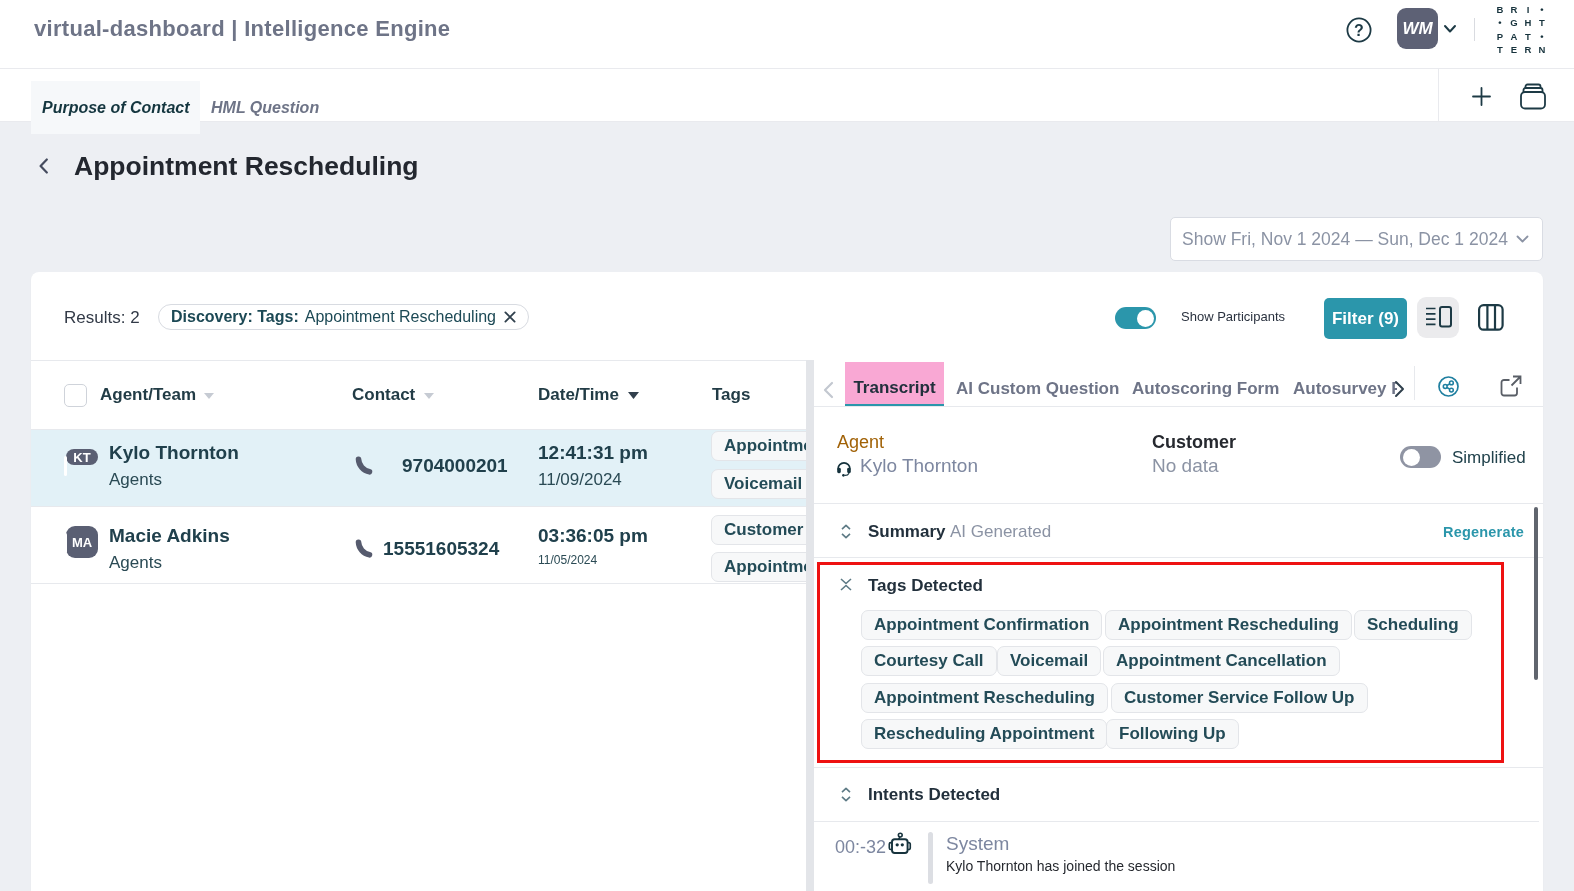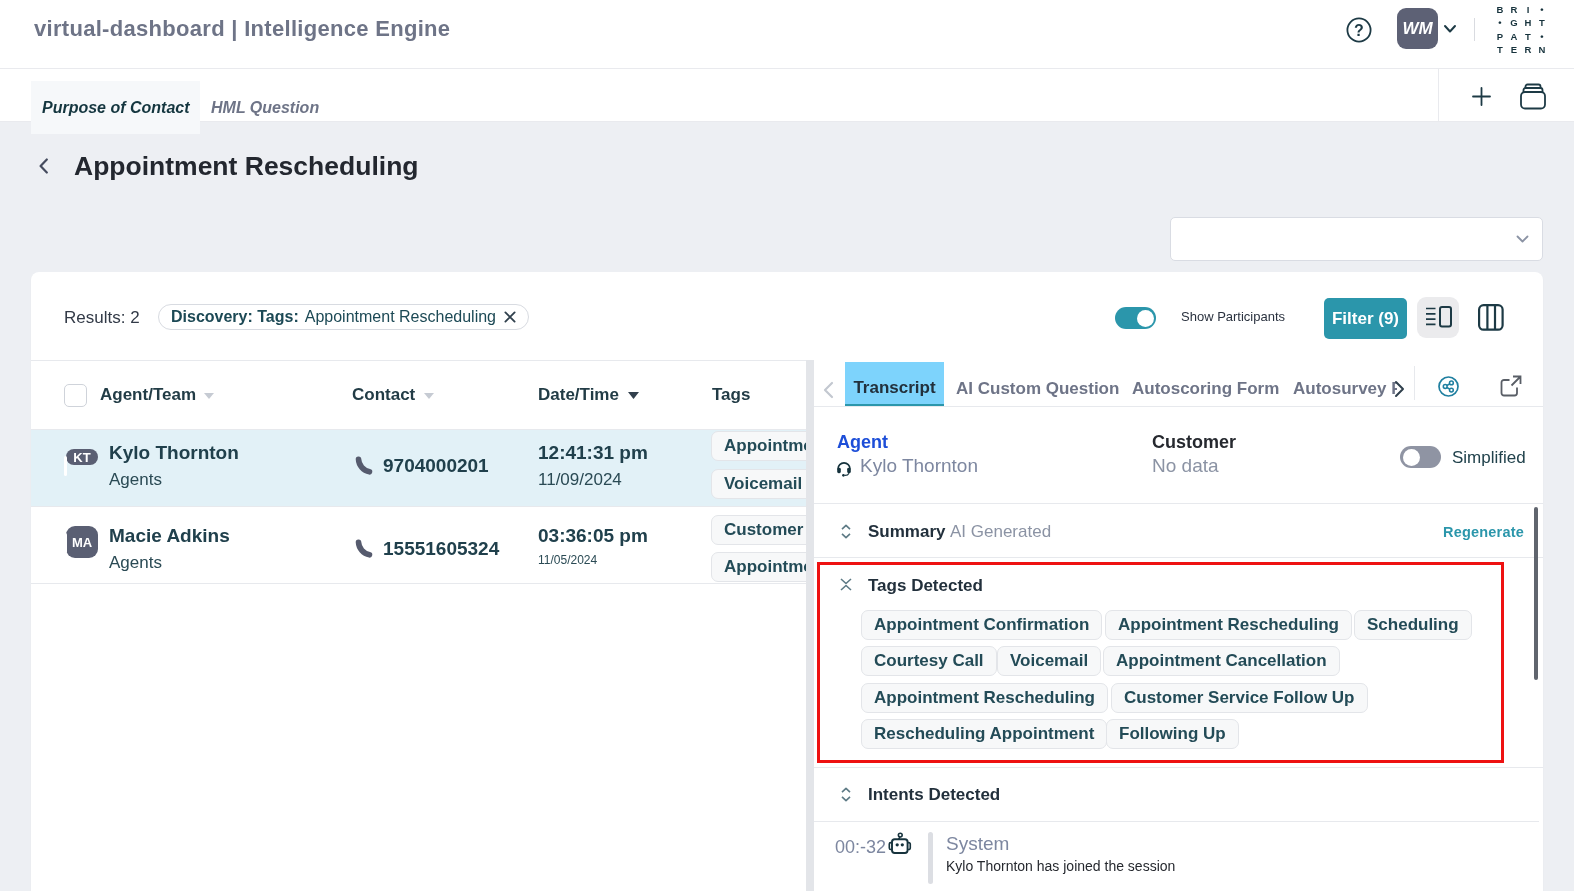--- a/index.html
+++ b/index.html
@@ -69,20 +69,21 @@
     <path d="M6.5 5 V3.5 a2 2 0 0 1 2-2 H19.5 a2 2 0 0 1 2 2 V5" fill="none" stroke="#1d3a45" stroke-width="1.8"></path>
   </svg>
 </div>
 
 <svg class="abs" style="left:38px; top:158px;" width="11" height="16" viewBox="0 0 11 16">
     <path d="M8.8 1.5 L2.6 8 L8.8 14.5" fill="none" stroke="#454b5e" stroke-width="2.2" stroke-linecap="round" stroke-linejoin="round"></path>
   </svg>
 <div class="abs" style="left:74px; top:151px; font-size:26.5px; font-weight:bold; color:#23272f;">Appointment Rescheduling</div>
 
 <div class="abs" style="left:1170px; top:217px; width:373px; height:44px; background:#fff; border:1px solid #d9dce3; border-radius:5px; display:flex; align-items:center; padding:0 13px 0 11px; font-size:17.5px; color:#8b93a4;">
+    <span>Show Fri, Nov 1 2024 — Sun, Dec 1 2024</span>
   <svg style="margin-left:auto;" width="13" height="9" viewBox="0 0 13 9">
       <path d="M1.5 1.5 L6.5 6.5 L11.5 1.5" fill="none" stroke="#8b93a4" stroke-width="1.8" stroke-linecap="round" stroke-linejoin="round"></path>
     </svg>
 </div>
 
 <div id="card"></div>
 
 <div class="abs" style="left:64px; top:308px; font-size:17px; color:#323a47;">Results: 2</div>
 <div class="abs" style="left:158px; top:304px; height:26px; border:1px solid #d8dbe1; border-radius:13px; display:flex; align-items:center; padding:0 12px; font-size:16px; color:#1c4955; background:#fff;">
   <span style="font-weight:bold;">Discovery: Tags:</span>
@@ -129,21 +130,21 @@
 <div class="divh" style="left:31px; top:429px; width:775px;"></div>
 
 <div class="abs" style="left:31px; top:430px; width:775px; height:76px; background:#e2f1f7;"></div>
 <div class="abs" style="left:66px; top:449px; width:32px; height:16px; background:#5a5f73; border-radius:9px; color:#fff; font-size:13px; font-weight:bold; display:flex; align-items:center; justify-content:center;">KT</div>
 <div class="abs" style="left:63.5px; top:456px; width:3.5px; height:20px; background:#fff; border-radius:2px;"></div>
 <div class="abs" style="left:109px; top:442px; font-size:19px; font-weight:bold; color:#20404c;">Kylo Thornton</div>
 <div class="abs" style="left:109px; top:470px; font-size:17px; color:#2a4a54;">Agents</div>
 <svg class="abs" style="left:354px; top:456px;" width="19" height="20" viewBox="0 0 19 20">
     <path d="M4.5 3.2 A 13.5 13.5 0 0 0 15.5 15.8" fill="none" stroke="#565b6e" stroke-width="5.6" stroke-linecap="round"></path>
   </svg>
-<div class="abs" style="left:383px; top:455px; font-size:19px; font-weight:bold; color:#20404c;">9704000201</div>
+<div class="abs" style="left:402px; top:455px; font-size:19px; font-weight:bold; color:#20404c;">9704000201</div>
 <div class="abs" style="left:538px; top:442px; font-size:19px; font-weight:bold; color:#20404c;">12:41:31 pm</div>
 <div class="abs" style="left:538px; top:470px; font-size:17px; color:#2a4a54;">11/09/2024</div>
 <div class="abs chip" style="left:711px; top:431px;">Appointment Re</div>
 <div class="abs chip" style="left:711px; top:469px;">Voicemail</div>
 <div class="divh" style="left:31px; top:506px; width:775px;"></div>
 
 <div class="abs" style="left:66px; top:526px; width:32px; height:32px; background:#5a5f73; border-radius:9px; color:#fff; font-size:13px; font-weight:bold; display:flex; align-items:center; justify-content:center;">MA</div>
 <div class="abs" style="left:63.5px; top:533px; width:3.5px; height:20px; background:#fff; border-radius:2px;"></div>
 <div class="abs" style="left:109px; top:525px; font-size:19px; font-weight:bold; color:#20404c;">Macie Adkins</div>
 <div class="abs" style="left:109px; top:553px; font-size:17px; color:#2a4a54;">Agents</div>
@@ -157,21 +158,21 @@
 <div class="abs chip" style="left:711px; top:552px;">Appointment R</div>
 <div class="divh" style="left:31px; top:583px; width:775px;"></div>
 
 <div class="abs" style="left:806px; top:360px; width:8px; height:552px; background:#e3e5e9;"></div>
 
 <div class="abs" style="left:814px; top:360px; width:729px; height:552px; background:#fff;"></div>
 
 <svg class="abs" style="left:822px; top:381px;" width="12" height="18" viewBox="0 0 12 18">
     <path d="M10 2 L3 9 L10 16" fill="none" stroke="#c3c8d0" stroke-width="2.2" stroke-linecap="round" stroke-linejoin="round"></path>
   </svg>
-<div class="abs" style="left:845px; top:362px; width:99px; height:45px; background:#7dd3fc; display:flex; align-items:center; justify-content:center; padding-top:10px; font-size:17px; font-weight:bold; color:#22303c; border-bottom:3px solid #2b96ab;">Transcript</div>
+<div class="abs" style="left:845px; top:362px; width:99px; height:45px; background:#f9a8d4; display:flex; align-items:center; justify-content:center; padding-top:10px; font-size:17px; font-weight:bold; color:#22303c; border-bottom:3px solid #2b96ab;">Transcript</div>
 <div class="abs" style="left:956px; top:379px; font-size:17px; font-weight:bold; color:#6e7487;">AI Custom Question</div>
 <div class="abs" style="left:1132px; top:379px; font-size:17px; font-weight:bold; color:#6e7487;">Autoscoring Form</div>
 <div class="abs" style="left:1293px; top:379px; width:104px; overflow:hidden; font-size:17px; font-weight:bold; color:#6e7487; white-space:nowrap;">Autosurvey Fo</div>
 <svg class="abs" style="left:1394px; top:380px;" width="12" height="18" viewBox="0 0 12 18">
     <path d="M2 2 L9 9 L2 16" fill="none" stroke="#30404d" stroke-width="2" stroke-linecap="round" stroke-linejoin="round"></path>
   </svg>
 <div class="abs" style="left:1414px; top:366px; width:1px; height:34px; background:#e7e9ed;"></div>
 <div class="divh" style="left:814px; top:406px; width:729px;"></div>
 
 <svg class="abs" style="left:1438px; top:376px;" width="21" height="21" viewBox="0 0 21 21">
@@ -180,21 +181,21 @@
   <circle cx="7.2" cy="10.5" r="1.9" fill="none" stroke="#1f7fa0" stroke-width="1.5"></circle>
   <circle cx="13.4" cy="14.1" r="1.9" fill="none" stroke="#1f7fa0" stroke-width="1.5"></circle>
   <path d="M8.9 9.5 L11.7 7.8 M8.9 11.5 L11.7 13.2" stroke="#1f7fa0" stroke-width="1.5"></path>
 </svg>
 
 <svg class="abs" style="left:1500px; top:375px;" width="22" height="22" viewBox="0 0 22 22">
   <path d="M17 12.5 V18 a2.5 2.5 0 0 1 -2.5 2.5 H4 A2.5 2.5 0 0 1 1.5 18 V7.5 A2.5 2.5 0 0 1 4 5 h5.5" fill="none" stroke="#595e66" stroke-width="1.8"></path>
   <path d="M13 1.5 H20.5 V9 M20 2 L11.5 10.5" fill="none" stroke="#595e66" stroke-width="1.8"></path>
 </svg>
 
-<div class="abs" style="left:837px; top:432px; font-size:18px; font-weight:bold; color:#1d4ed8;">Agent</div>
+<div class="abs" style="left:837px; top:432px; font-size:18px; font-weight:normal; color:#a16207;">Agent</div>
 <svg class="abs" style="left:836px; top:460px;" width="16" height="17" viewBox="0 0 24 25">
   <path d="M3 13 a9 9 0 0 1 18 0" fill="none" stroke="#15323c" stroke-width="2.4"></path>
   <rect x="1.8" y="11.5" width="5.4" height="8" rx="2.2" fill="#15323c"></rect>
   <rect x="16.8" y="11.5" width="5.4" height="8" rx="2.2" fill="#15323c"></rect>
   <path d="M19.5 19.5 a6.5 5 0 0 1 -6.2 3.3" fill="none" stroke="#15323c" stroke-width="1.8"></path>
   <circle cx="11.2" cy="22.7" r="2" fill="#15323c"></circle>
 </svg>
 <div class="abs" style="left:860px; top:455px; font-size:19px; color:#7d87a0;">Kylo Thornton</div>
 <div class="abs" style="left:1152px; top:432px; font-size:18px; font-weight:bold; color:#26292f;">Customer</div>
 <div class="abs" style="left:1152px; top:455px; font-size:19px; color:#8b93a4;">No data</div>

